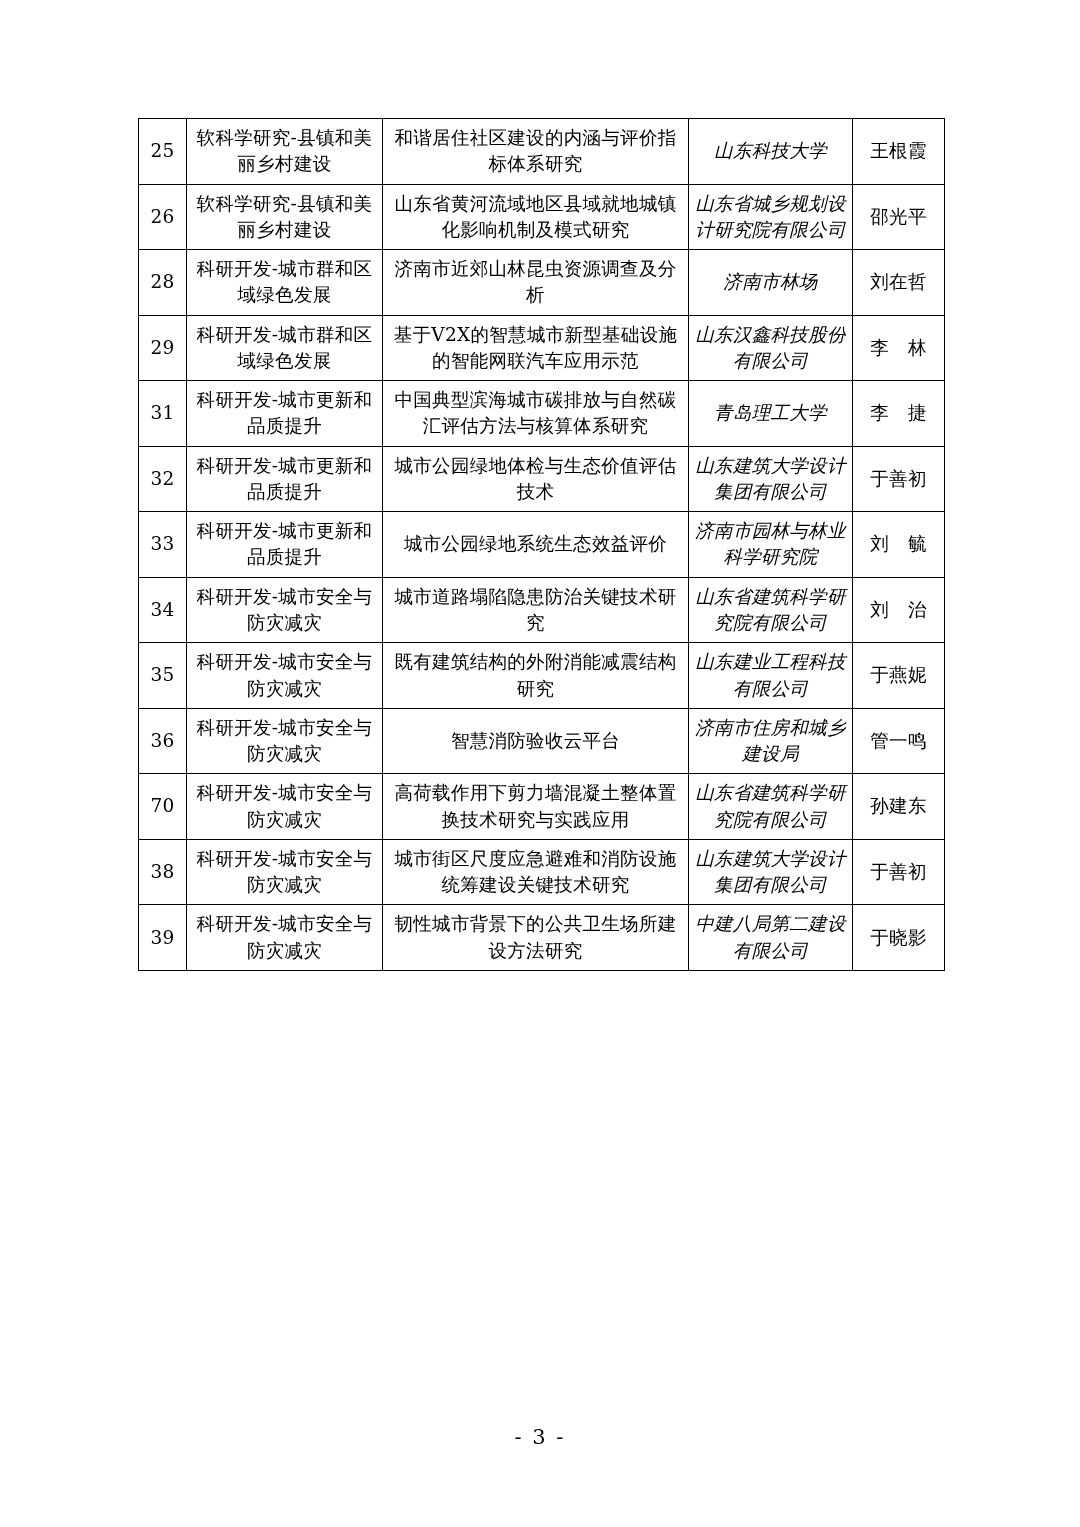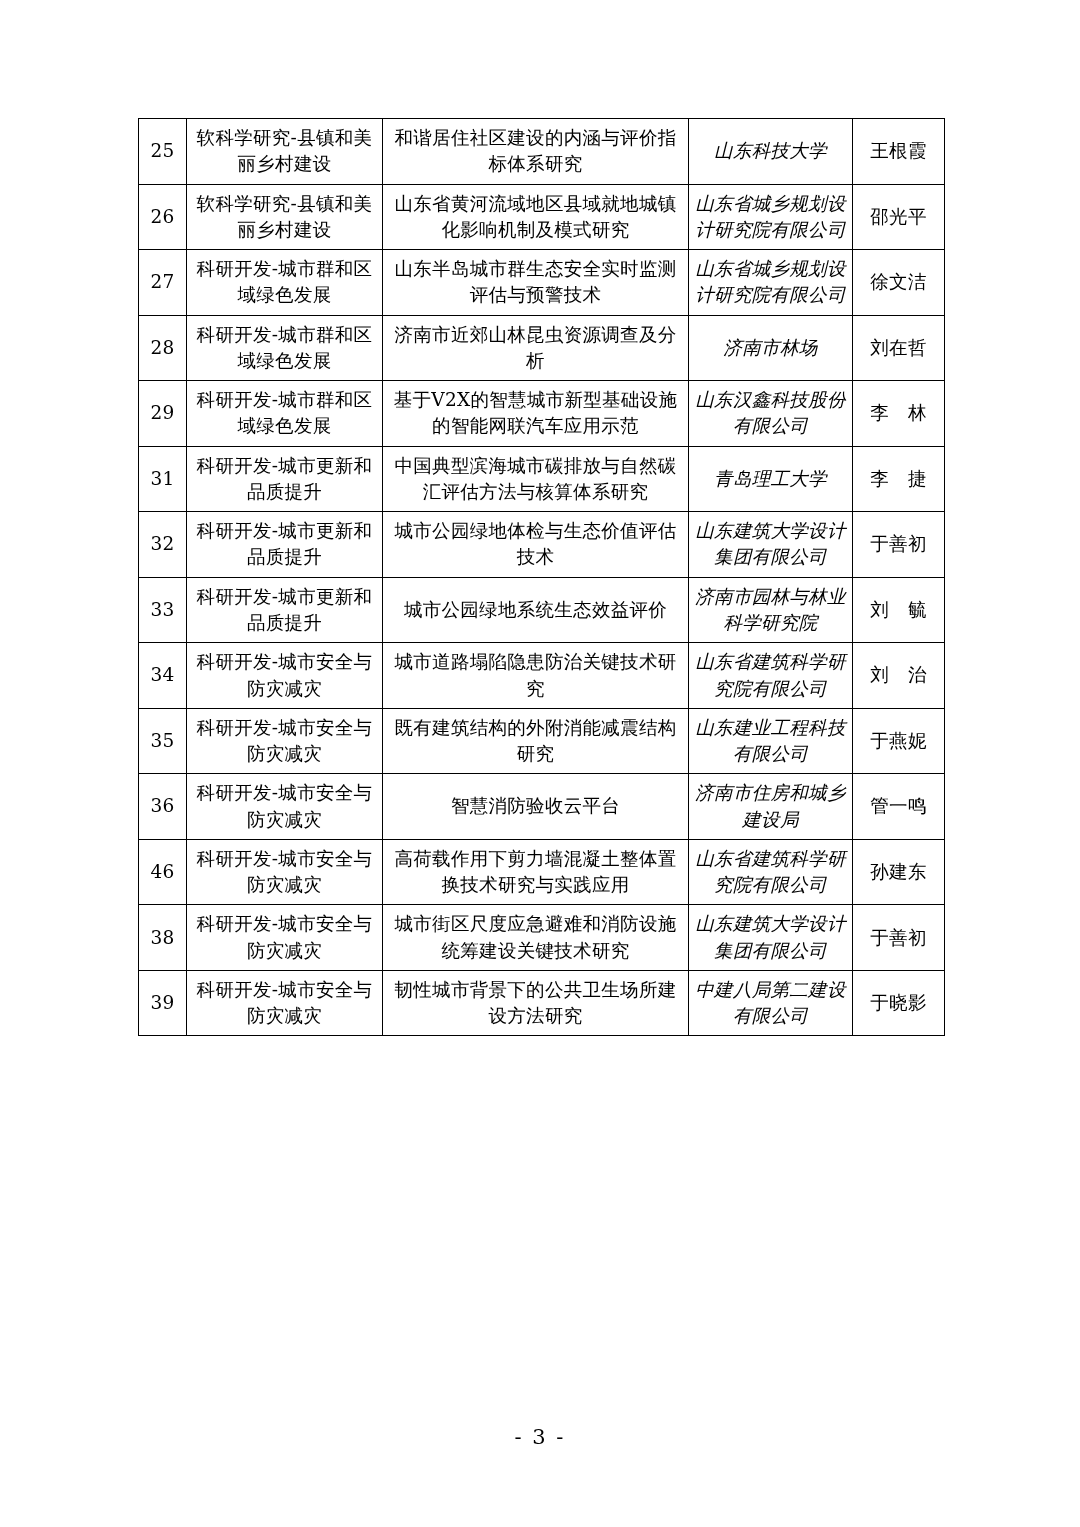--- a/index.html
+++ b/index.html
@@ -104,27 +104,20 @@
         </tr>
 
         <tr>
           <td class="idx">26</td>
           <td class="cat">软科学研究-县镇和美丽乡村建设</td>
           <td class="title">山东省黄河流域地区县域就地城镇化影响机制及模式研究</td>
           <td class="org">山东省城乡规划设计研究院有限公司</td>
           <td class="person">邵光平</td>
         </tr>
 
-        <tr>
-          <td class="idx">27</td>
-          <td class="cat">科研开发-城市群和区域绿色发展</td>
-          <td class="title">山东半岛城市群生态安全实时监测评估与预警技术</td>
-          <td class="org">山东省城乡规划设计研究院有限公司</td>
-          <td class="person">徐文洁</td>
-        </tr>
 
         <tr>
           <td class="idx">28</td>
           <td class="cat">科研开发-城市群和区域绿色发展</td>
           <td class="title">济南市近郊山林昆虫资源调查及分析</td>
           <td class="org">济南市林场</td>
           <td class="person">刘在哲</td>
         </tr>
 
         <tr>
@@ -178,21 +171,21 @@
 
         <tr>
           <td class="idx">36</td>
           <td class="cat">科研开发-城市安全与防灾减灾</td>
           <td class="title">智慧消防验收云平台</td>
           <td class="org">济南市住房和城乡建设局</td>
           <td class="person">管一鸣</td>
         </tr>
 
         <tr>
-          <td class="idx">46</td>
+          <td class="idx">70</td>
           <td class="cat">科研开发-城市安全与防灾减灾</td>
           <td class="title">高荷载作用下剪力墙混凝土整体置换技术研究与实践应用</td>
           <td class="org">山东省建筑科学研究院有限公司</td>
           <td class="person">孙建东</td>
         </tr>
 
         <tr>
           <td class="idx">38</td>
           <td class="cat">科研开发-城市安全与防灾减灾</td>
           <td class="title">城市街区尺度应急避难和消防设施统筹建设关键技术研究</td>

